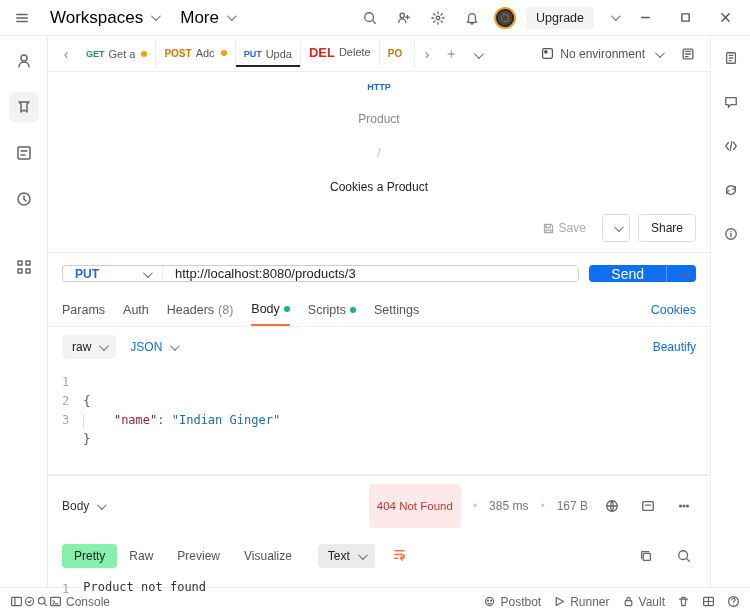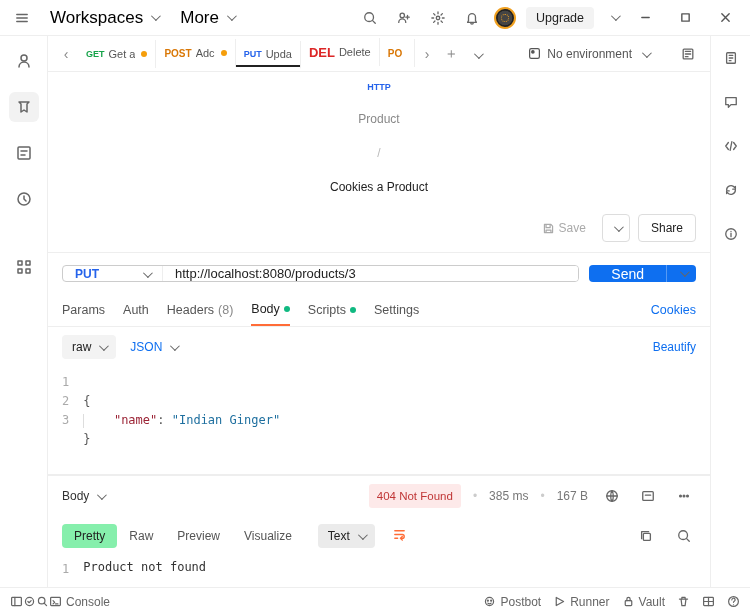--- a/index.html
+++ b/index.html
@@ -24,21 +24,21 @@
   .tabbar { display:flex; align-items:center; height: 36px; border-bottom:1px solid #eee; padding: 0 6px; gap:0; }
   .tab-nav { width:24px; text-align:center; color:#888; cursor:pointer; font-size:14px;}
   .tab { display:inline-flex; align-items:center; gap:4px; padding: 0 8px; height: 28px; border-right:1px solid #eee; max-width:80px; overflow:hidden; white-space:nowrap; cursor:pointer; font-size:11px;}
   .tab.active { border-bottom: 2px solid #fff; box-shadow: inset 0 -2px 0 #212121; }
   .method-get{color:#16a34a;font-size:9px;font-weight:600;}
   .method-post{color:#d97706;font-size:10px;font-weight:600;}
   .method-put{color:#2563eb;font-size:9px;font-weight:600;}
   .method-del{color:#dc2626;font-size:13px;font-weight:600;}
   .dot{width:6px;height:6px;border-radius:50%;background:#f59e0b;display:inline-block;margin-left:2px;}
   .tab-name{color:#555;font-size:11px;text-overflow:ellipsis;overflow:hidden;}
-  .tabbar-right{margin-left:auto;display:flex;align-items:center;gap:21px;padding-right:4px;}
+  .tabbar-right{margin-left:auto;display:flex;align-items:center;gap:8px;padding-right:4px;}
   .env-dd{display:flex;align-items:center;gap:6px;color:#555;padding:4px 6px;cursor:pointer;}
   .content{flex:1;display:flex;flex-direction:column;min-height:0;}
   .breadcrumb-row{display:flex;align-items:center;padding:10px 14px;border-bottom:1px solid #eee;gap:20px;flex-direction:column;}
   .http-badge{display:inline-flex;align-items:center;justify-content:center;font-size:9px;font-weight:700;color:#2563eb;width:22px;}
   .crumb-prod{color:#888;}
   .crumb-sep{color:#bbb;}
   .crumb-cur{color:#222;font-weight:500;}
   .save-area{margin-left:auto;display:flex;align-items:center;gap:8px;}
   .save-btn{display:flex;align-items:center;gap:4px;color:#aaa;padding:4px 8px;}
   .share-btn{border:1px solid #ddd;border-radius:4px;padding:6px 12px;cursor:pointer;}
@@ -61,21 +61,21 @@
   .editor{font-family:Menlo,Consolas,monospace;font-size:12px;padding:6px 0 6px 14px;display:flex;border-bottom:1px solid #eee;flex:0 0 auto;background:#fff; position:relative;}
   .gutter{color:#aaa;text-align:right;padding-right:14px;line-height:19px;user-select:none;}
   .code{line-height:19px;white-space:pre;}
   .code .k{color:#9b2335;}
   .code .s{color:#1e6f9f;}
   .code .p{color:#555;}
   .indent-guide{border-left:1px solid #ddd;display:inline-block;height:14px;vertical-align:middle;margin-right:8px;}
   .editor-scroll{position:absolute;right:3px;top:4px;bottom:4px;width:8px;border-radius:4px;}
   .resphdr{display:flex;align-items:center;padding:8px 14px;border-top:1px solid #eee;gap:12px;font-size:12px;}
   .resphdr .lbl{color:#333;display:flex;align-items:center;gap:4px;cursor:pointer;}
-  .status-pill{background:#fde9e9;color:#c03636;padding:6px 8px;border-radius:3px;font-size:11.5px;}
+  .status-pill{background:#fde9e9;color:#c03636;padding:16px 8px;border-radius:3px;font-size:11.5px;}
   .stat-sep{color:#ccc;}
   .stat{color:#777;}
   .resphdr .right{margin-left:auto;display:flex;align-items:center;gap:12px;color:#666;}
   .viewtabs-row{display:flex;align-items:center;padding:6px 14px;gap:8px;}
   .vtab-grp{display:inline-flex;background:transparent;border-radius:4px;}
   .vtab{padding:5px 12px;color:#555;cursor:pointer;border-radius:4px;}
   .vtab.active{background:#86efac;color:#222;}
   .fmt-dd{display:flex;align-items:center;gap:4px;background:#ebebeb;padding:5px 10px;border-radius:4px;cursor:pointer;margin-left:6px;}
   .wrap-btn{margin-left:4px;color:#ff6c37;cursor:pointer;padding:5px;}
   .viewtabs-row .right{margin-left:auto;display:flex;gap:14px;color:#666;}

